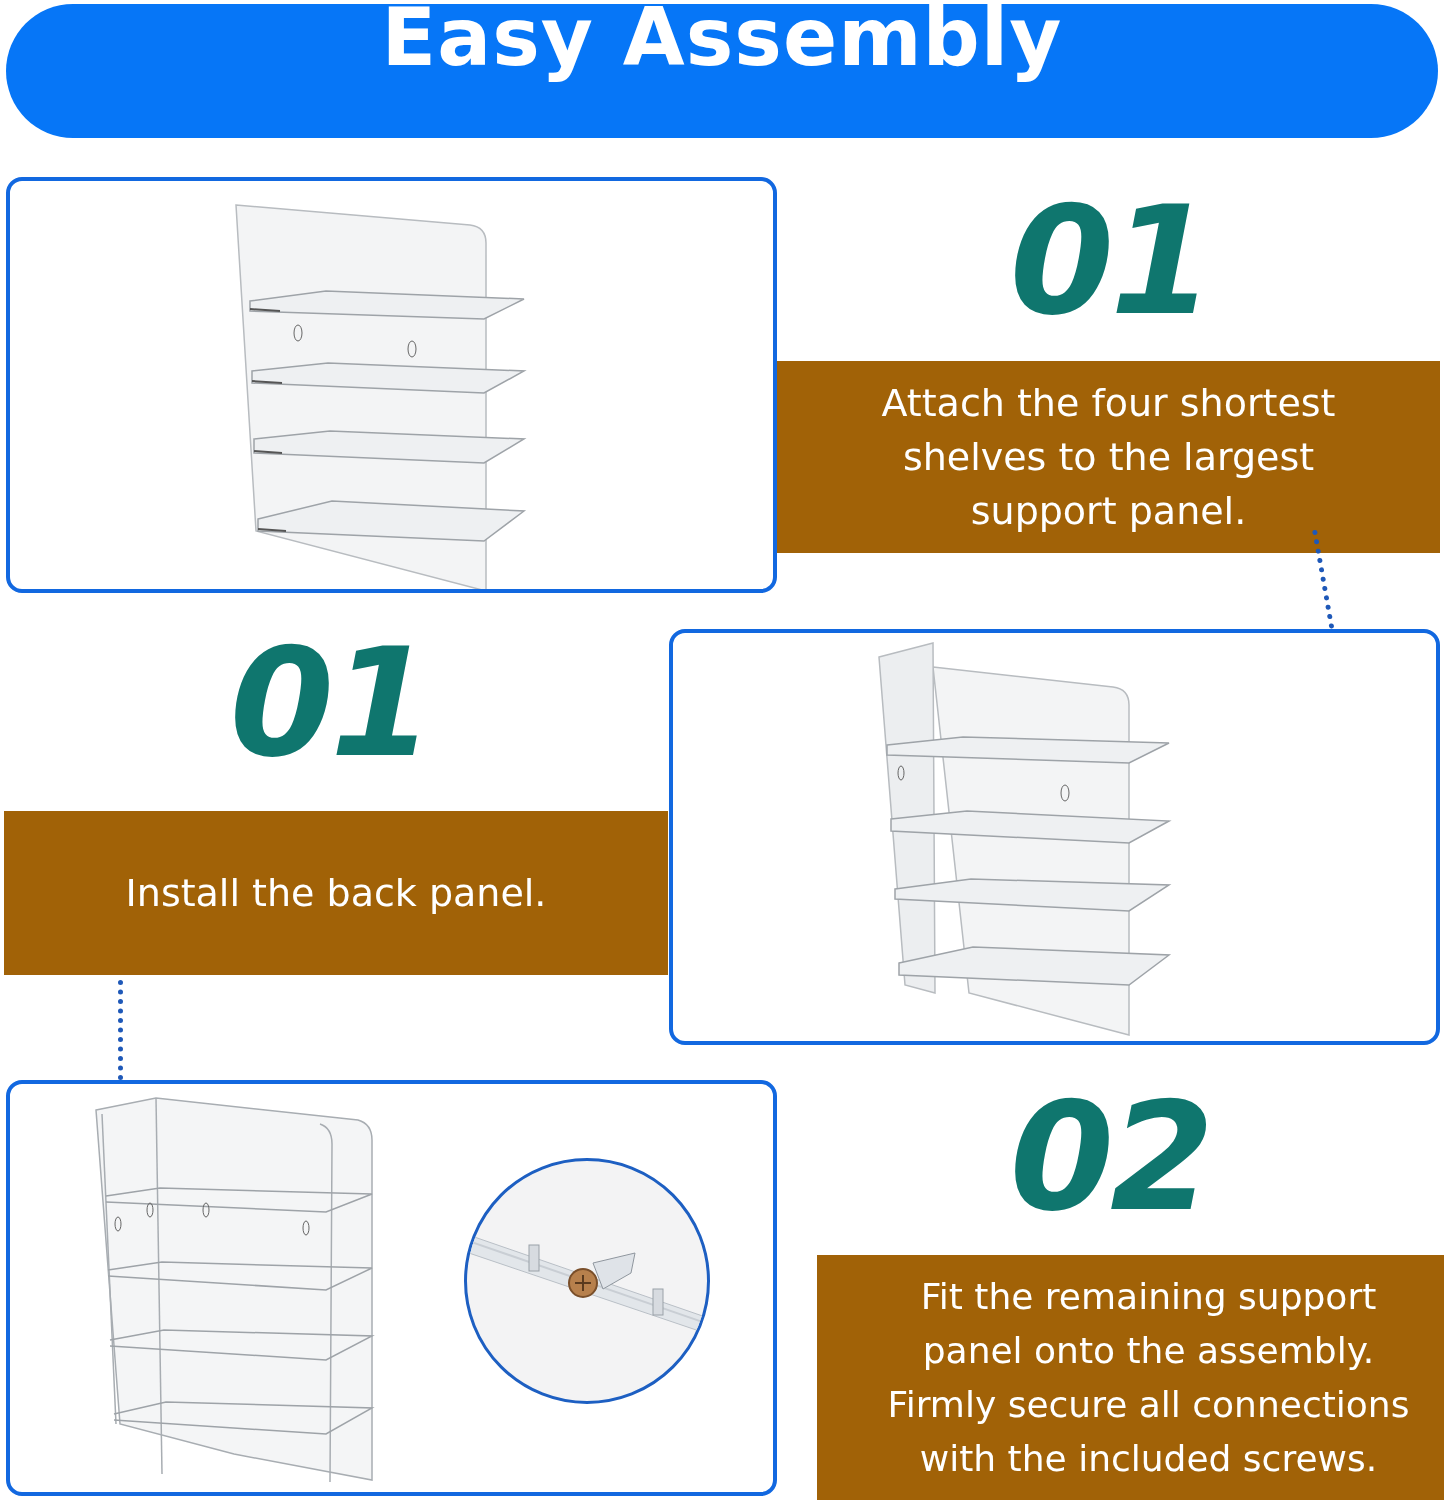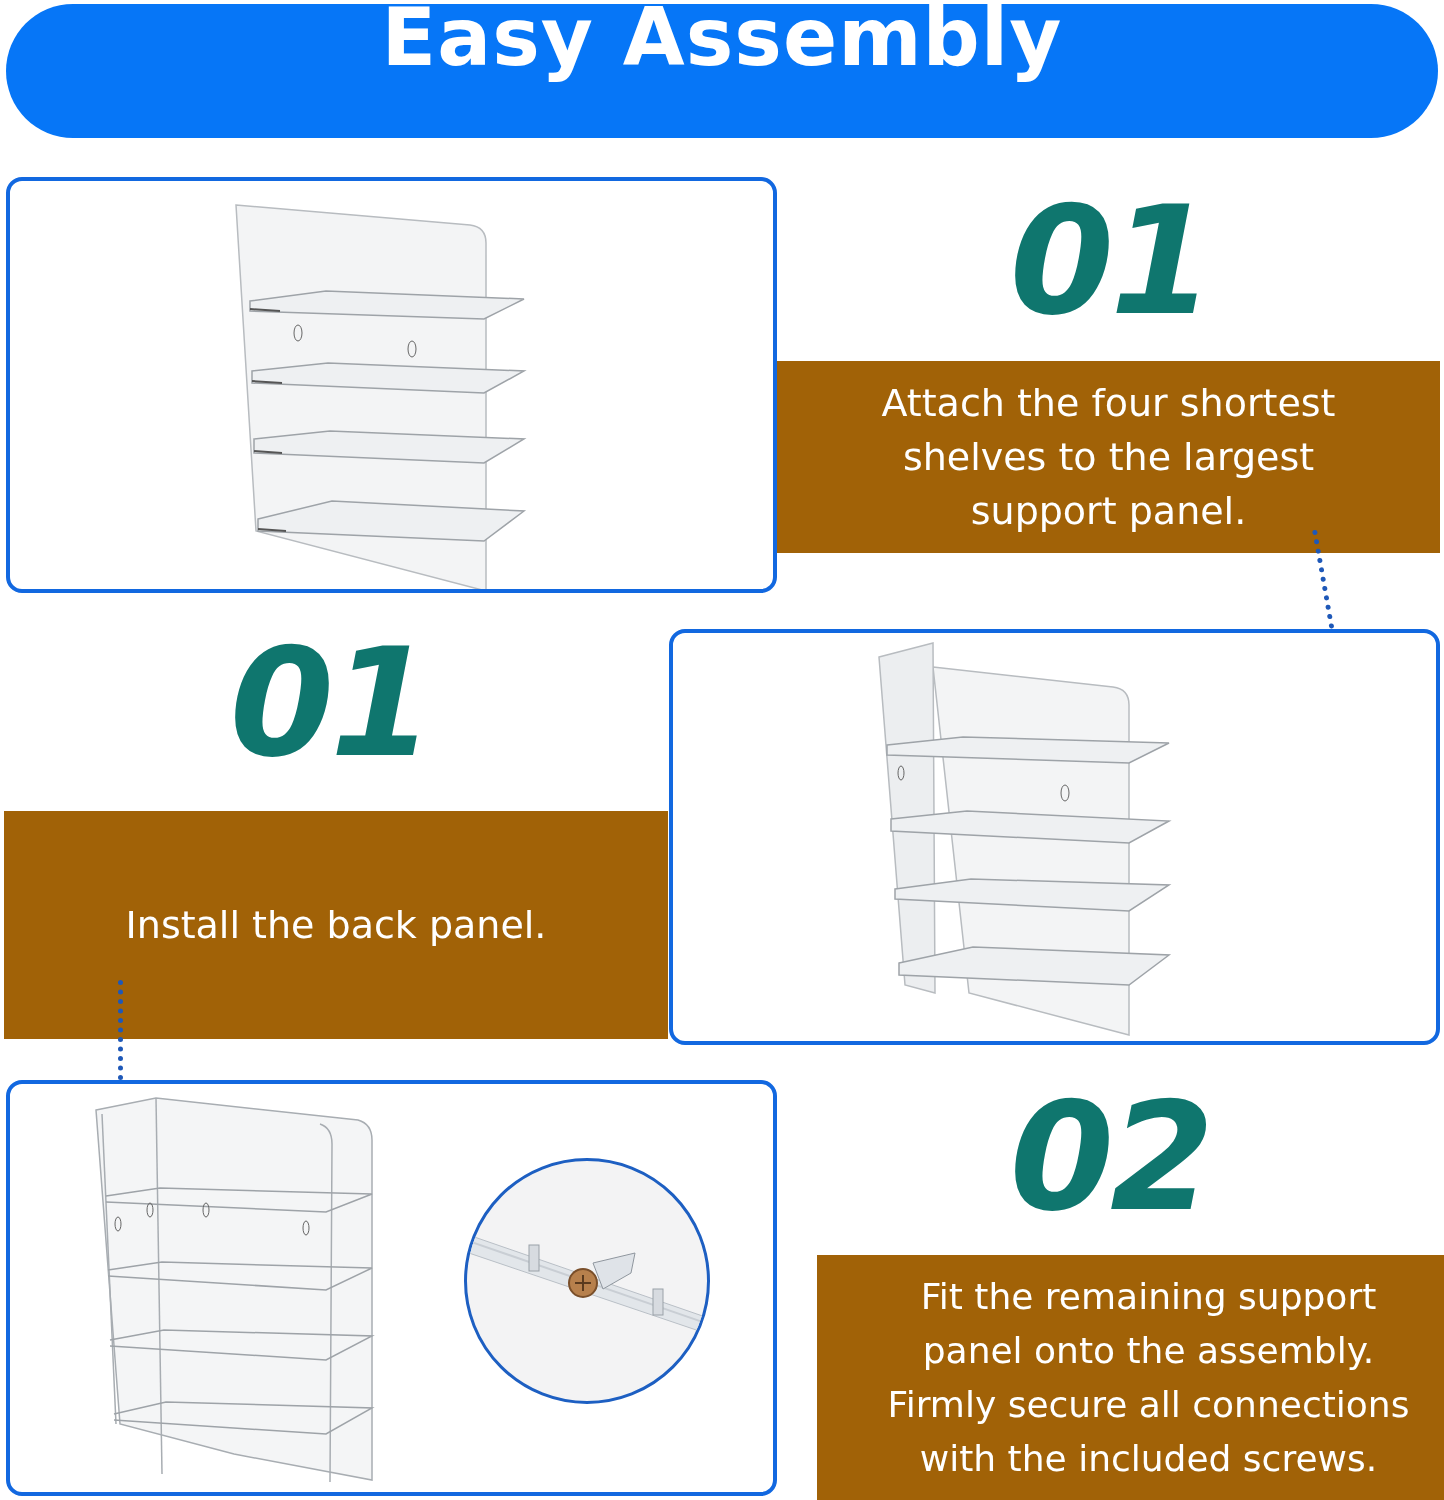--- a/index.html
+++ b/index.html
@@ -42,21 +42,21 @@
   </svg>
 </div>
 
 <div class="abs step-num" style="left:780px; top:186px; width:660px;">01</div>
 <div class="abs step-band" style="left:777px; top:334px; width:663px; height:192px;">Attach the four shortest
 shelves to the largest
 support panel.</div>
 <div class="abs dots" style="left:1312px; top:530px; height:100px; transform:rotate(-10deg); transform-origin:top;"></div>
 
 <div class="abs step-num" style="left:0px; top:628px; width:660px;">01</div>
-<div class="abs step-band" style="left:4px; top:784px; width:664px; height:228px;">Install the back panel.</div>
+<div class="abs step-band" style="left:4px; top:784px; width:664px; height:164px;">Install the back panel.</div>
 <div class="abs dots" style="left:118px; top:980px; height:100px;"></div>
 
 <div class="abs img-box" style="left:669px; top:629px; width:771px; height:416px;">
   <svg width="763" height="408" viewBox="0 0 763 408">
     <g fill="#f3f4f5" stroke="#b8bcc0" stroke-width="1.5">
       <path d="M260 34 L440 54 Q456 56 456 72 L456 402 L296 360 Z"></path>
       <path d="M206 24 L260 10 L262 360 L232 352 Z" fill="#eceef0"></path>
     </g>
     <g fill="#eef0f2" stroke="#9ea3a8" stroke-width="1.5">
       <path d="M214 112 L290 104 L496 110 L456 130 L214 122 Z"></path>

